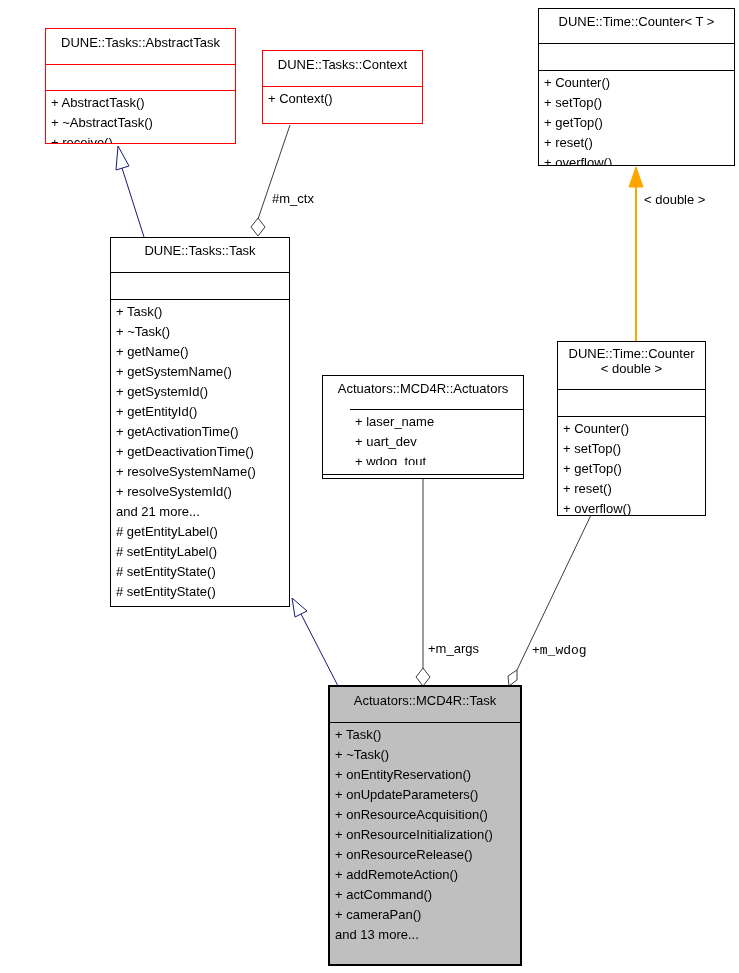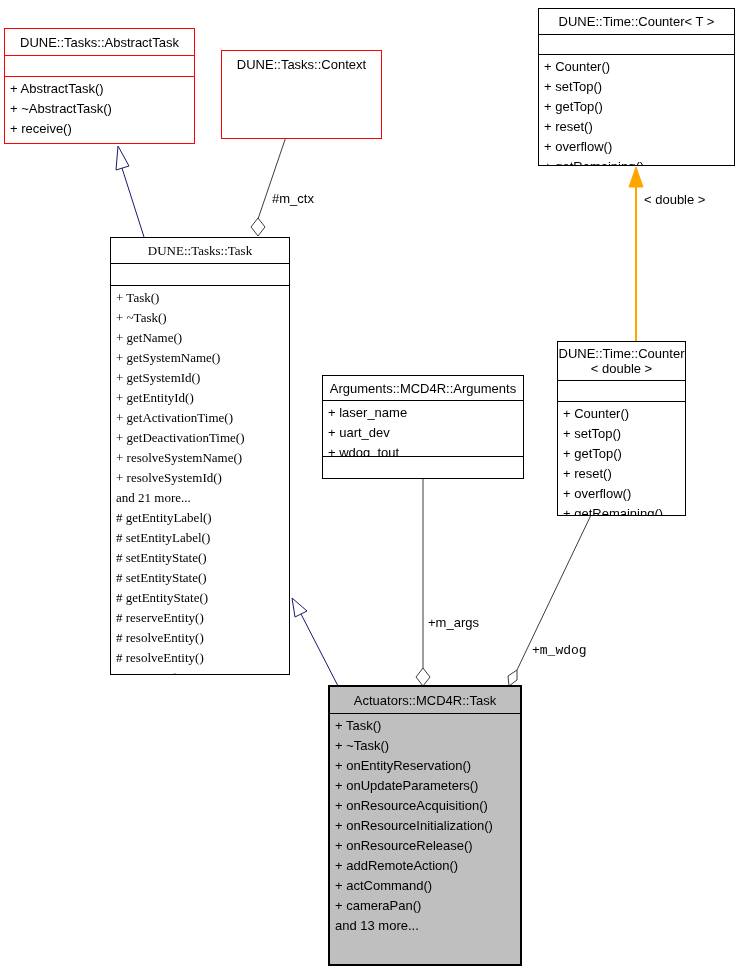--- a/index.html
+++ b/index.html
@@ -6,23 +6,23 @@
   .canvas {
     position:relative; width:739px; height:973px; background:#ffffff;
     font-family:"Liberation Sans", sans-serif; font-size:13px; color:#000;
     overflow:hidden;
   }
   .edges-layer { position:absolute; left:0; top:0; width:739px; height:973px; }
   .class-box {
     position:absolute; box-sizing:border-box;
     background:var(--node_fill,#fff);
     border:1px solid var(--node_border,#000);
-    display:flex; flex-direction:column;
+    display:flex; flex-direction:column;gap:9px;
   }
-  .class-box.truncated { border-color:var(--truncated_border,#f00); }
+  .class-box.truncated { border-color:var(--truncated_border,#f00);margin-left:41px; }
   .class-box.truncated .sect { border-top-color:var(--truncated_border,#f00); }
   .class-box.current { background:var(--current_node_fill,#bfbfbf); border-width:2px; }
   .cb-title {
     flex:0 0 auto; display:flex; align-items:center; justify-content:center;
     text-align:center; white-space:pre-line; line-height:15px;
   }
   .sect { border-top:1px solid var(--node_border,#000); box-sizing:border-box; }
   .cb-members {
     white-space:pre-line; line-height:20px; padding:2px 3px 0 5px; text-align:left;
     overflow:hidden;
@@ -70,37 +70,38 @@
 
   <div class="class-box truncated" style="left:4px; top:28px; width:191px; height:116px;">
     <div class="cb-title" style="height:26px;">DUNE::Tasks::AbstractTask</div>
     <div class="sect cb-members" style="height:26px;"></div>
     <div class="sect cb-members grow">+ AbstractTask()
 + ~AbstractTask()
 + receive()
 + getName()</div>
   </div>
 
-  <div class="class-box truncated" style="left:221px; top:50px; width:161px; height:89px;">
+  <div class="class-box truncated" style="left:221px; top:50px; width:161px; height:74px;justify-content:flex-end;">
     <div class="cb-title" style="height:26px;">DUNE::Tasks::Context</div>
+    <div class="sect cb-members grow">+ Context()</div>
   </div>
 
   <div class="class-box" style="left:538px; top:8px; width:197px; height:158px;">
     <div class="cb-title" style="height:25px;">DUNE::Time::Counter&lt; T &gt;</div>
     <div class="sect cb-members" style="height:25px;"></div>
     <div class="sect cb-members grow">+ Counter()
 + setTop()
 + getTop()
 + reset()
 + overflow()
 + getRemaining()
 + getElapsed()</div>
   </div>
 
-  <div class="class-box" style="left:110px; top:237px; width:180px; height:438px;font-family:Liberation Serif, serif;">
+  <div class="class-box" style="left:110px; top:237px; width:180px; height:370px;">
     <div class="cb-title" style="height:25px;">DUNE::Tasks::Task</div>
     <div class="sect cb-members" style="height:25px;"></div>
     <div class="sect cb-members grow">+ Task()
 + ~Task()
 + getName()
 + getSystemName()
 + getSystemId()
 + getEntityId()
 + getActivationTime()
 + getDeactivationTime()
@@ -114,28 +115,28 @@
 # getEntityState()
 # reserveEntity()
 # resolveEntity()
 # resolveEntity()
 # stopping()
 # isActive()
 and 28 more...</div>
   </div>
 
   <div class="class-box" style="left:322px; top:375px; width:202px; height:104px;">
-    <div class="cb-title" style="height:24px;">Arguments::MCD4R::Arguments</div>
-    <div class="sect cb-members" style="height:56px;">+ laser_name
+    <div class="cb-title" style="height:24px;">Actuators::MCD4R::Actuators</div>
+    <div class="sect cb-members" style="height:56px;margin-left:27px;">+ laser_name
 + uart_dev
 + wdog_tout</div>
     <div class="sect cb-members grow"></div>
   </div>
 
-  <div class="class-box" style="left:557px; top:341px; width:129px; height:175px;">
+  <div class="class-box" style="left:557px; top:341px; width:149px; height:175px;">
     <div class="cb-title" style="height:38px;">DUNE::Time::Counter
 &lt; double &gt;</div>
     <div class="sect cb-members" style="height:25px;"></div>
     <div class="sect cb-members grow">+ Counter()
 + setTop()
 + getTop()
 + reset()
 + overflow()
 + getRemaining()
 + getElapsed()</div>
@@ -151,16 +152,16 @@
 + onResourceInitialization()
 + onResourceRelease()
 + addRemoteAction()
 + actCommand()
 + cameraPan()
 and 13 more...</div>
   </div>
 
   <div class="edge-label" style="left:272px; top:192px;">#m_ctx</div>
   <div class="edge-label" style="left:644px; top:193px;">&lt; double &gt;</div>
-  <div class="edge-label" style="left:428px; top:616px;">+m_args</div>
+  <div class="edge-label" style="left:428px; top:642px;">+m_args</div>
   <div class="edge-label" style="left:532px; top:644px;font-family:Liberation Mono, monospace;">+m_wdog</div>
 
 </div>
 
 </body></html>

